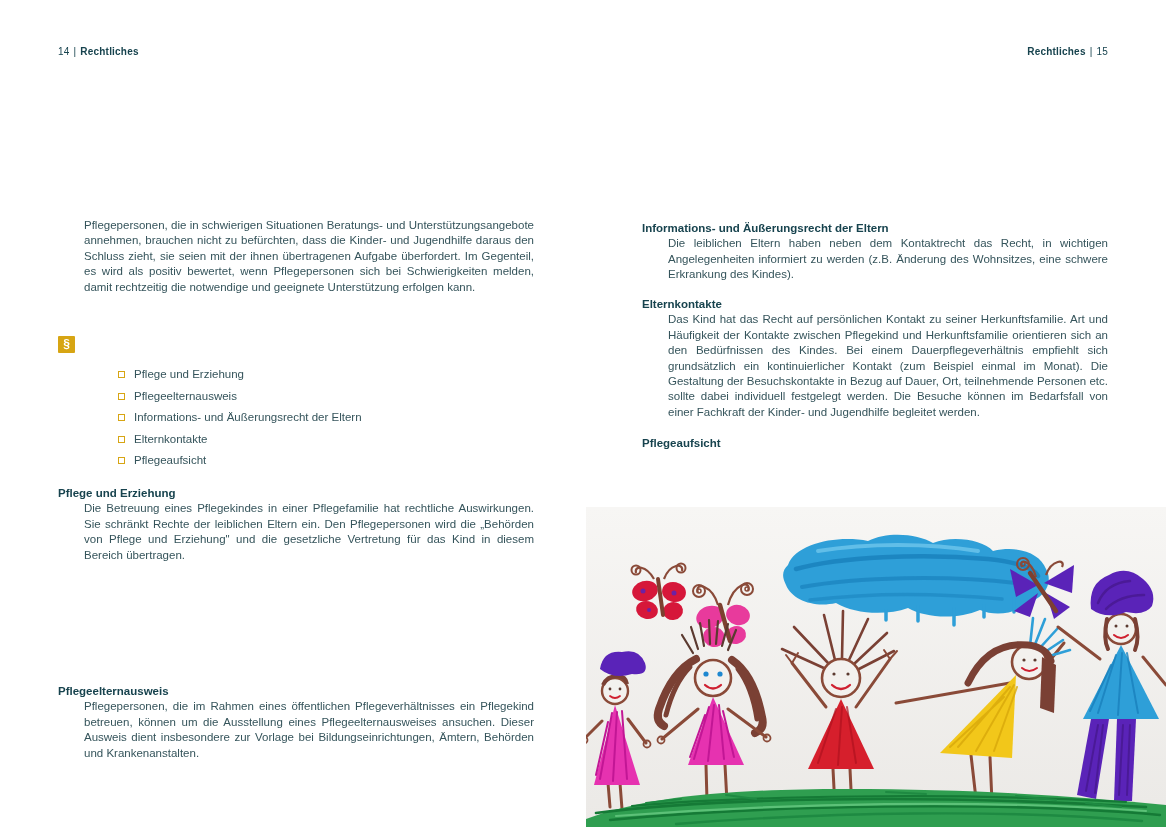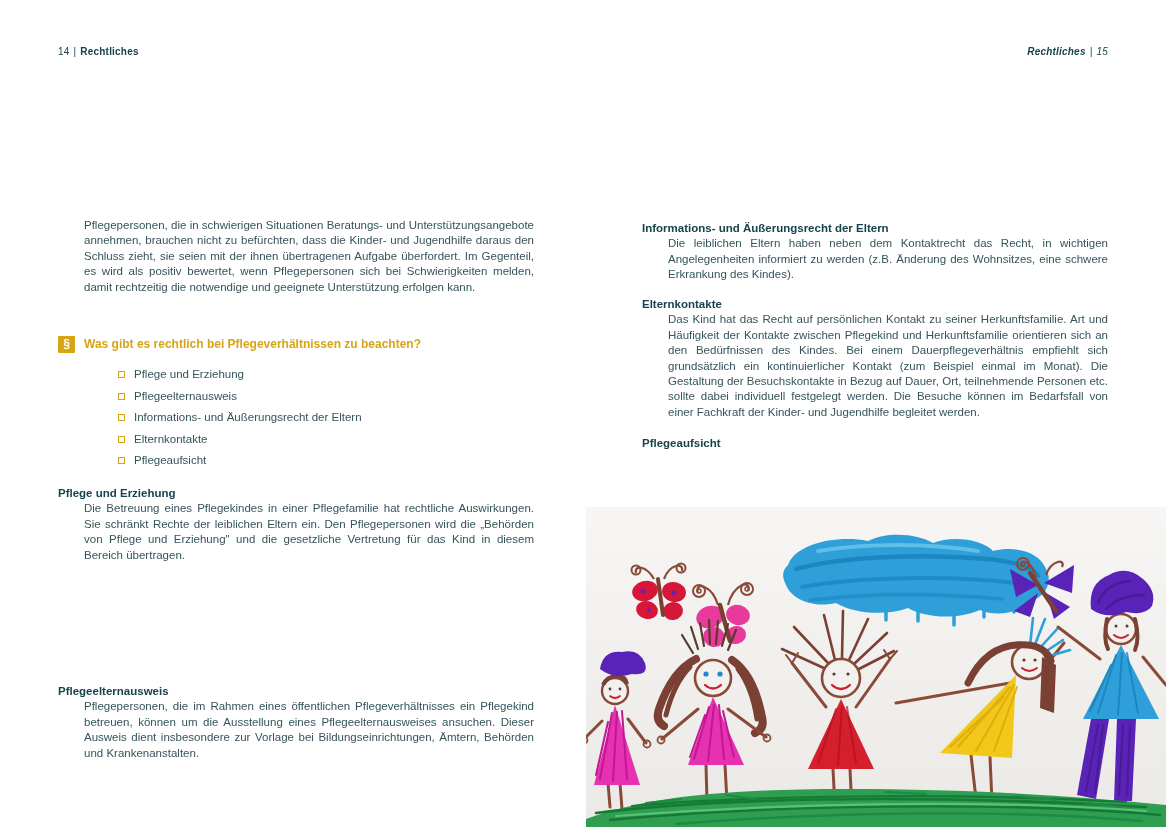--- a/index.html
+++ b/index.html
@@ -8,21 +8,21 @@
     font-family:"Liberation Sans", sans-serif; overflow:hidden;
     color:#35545b;
   }
 
   
   .running-head {
     position:absolute; top:46px; font-size:10px; color:#17434e;
     letter-spacing:.2px; white-space:nowrap;
   }
   .running-head.left { left:58px; }
-  .running-head.right { right:58px; text-align:right;font-style:italic; }
+  .running-head.right { right:58px; text-align:right; }
   .running-head .num { font-weight:400; }
   .running-head .sec { font-weight:700; }
   .running-head .div { font-weight:300; padding:0 4px; color:#17434e; }
 
   
   .block { position:absolute; font-size:11.5px; line-height:15.4px; }
   .block p { margin:0 0 16px 0; text-align:justify; hyphens:auto; }
   .block p:last-child { margin-bottom:0;margin-left:26px; }
   .section-title { font-weight:700; color:#17434e; }
 
@@ -61,21 +61,20 @@
     <span class="sec">Rechtliches</span><span class="div">|</span><span class="num">15</span>
   </div>
 
   <div class="block" id="intro">
     <p>Pflegepersonen, die in schwierigen Situationen Beratungs- und Unterstützungsangebote annehmen, brauchen nicht zu befürchten, dass die Kinder- und Jugendhilfe daraus den Schluss zieht, sie seien mit der ihnen übertragenen Aufgabe überfordert. Im Gegenteil, es wird als positiv bewertet, wenn Pflegepersonen sich bei Schwierigkeiten melden, damit rechtzeitig die notwendige und geeignete Unterstützung erfolgen kann.</p>
   </div>
 
   <div class="block" id="question">
     <div class="q-head">
       <span class="q-icon">§</span>
-      <span>Was gibt es rechtlich bei Pflegeverhältnissen zu beachten?</span>
     </div>
     <div class="q-list">
       <div class="q-item">
           <span class="q-bullet"></span>
           <span>Pflege und Erziehung</span>
         </div>
       <div class="q-item">
           <span class="q-bullet"></span>
           <span>Pflegeelternausweis</span>
         </div>

